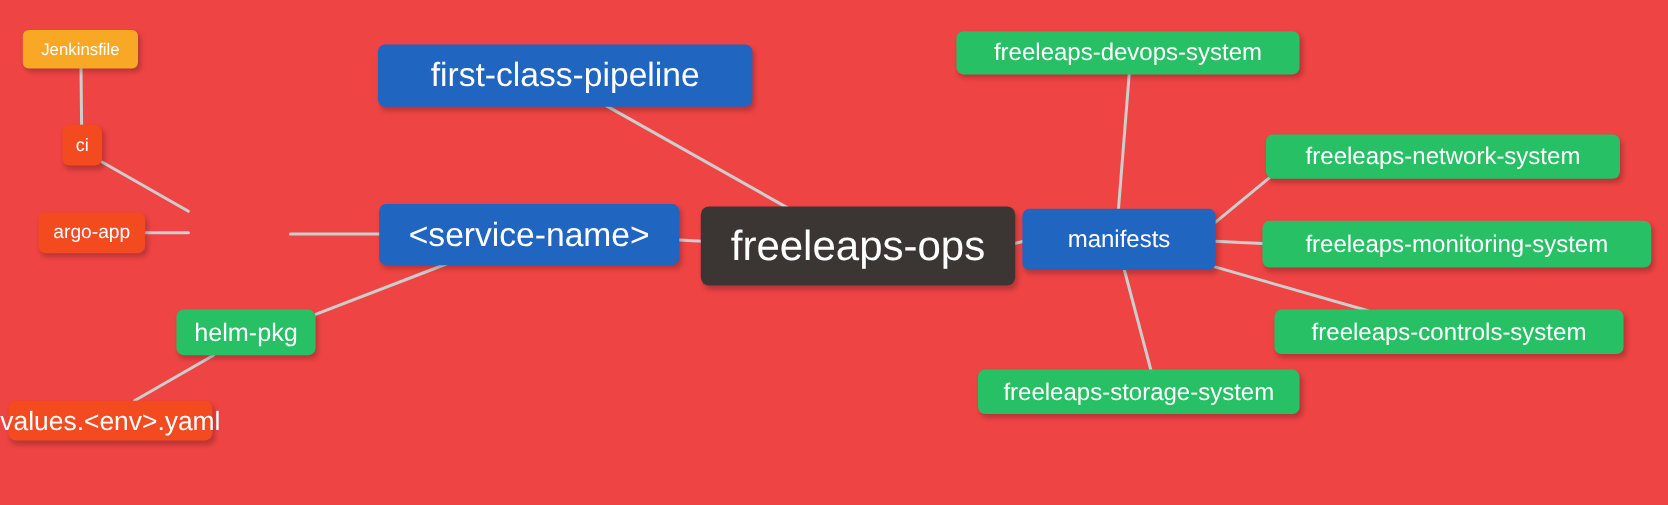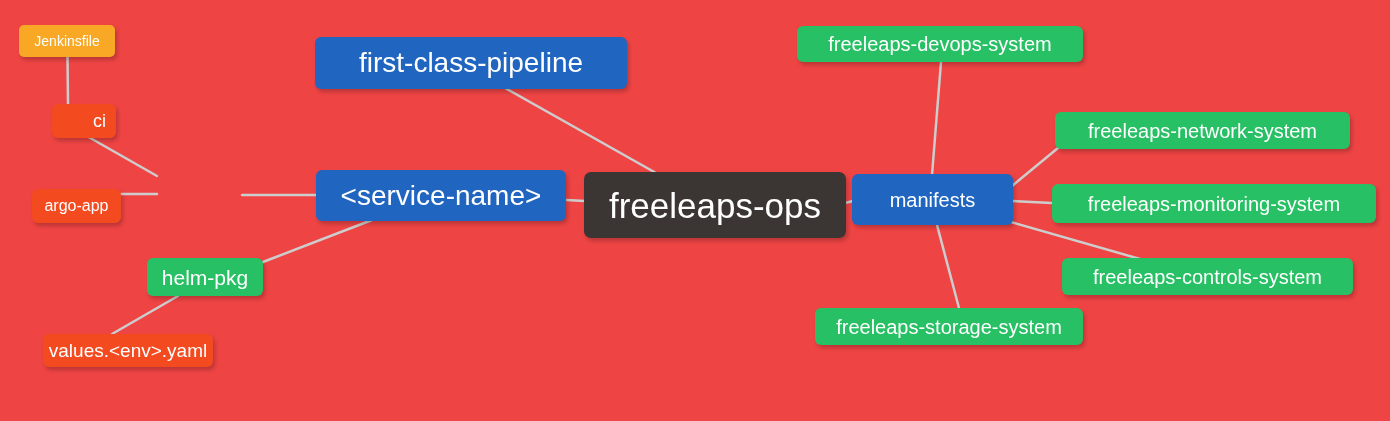--- a/index.html
+++ b/index.html
@@ -41,25 +41,25 @@
   }
   
   .c-blue   { background: #2065bf; }
   .c-green  { background: #27c064; }
   .c-red    { background: #f44a1f; }
   .c-orange { background: #f9a825; }
   .c-dark   { background: #3b3634; }
 
   
   .n-jenkinsfile { left: 19px;   top: 25px;  width: 96px;  height: 32px; font-size: 14px; border-radius: 5px; }
-  .n-ci          { left: 52px;   top: 104px; width: 33px;  height: 34px; font-size: 18px; padding-left: 31px; }
-  .n-argo        { left: 32px;   top: 189px; width: 89px;  height: 34px; font-size: 16px; }
+  .n-ci          { left: 52px;   top: 104px; width: 33px;  height: 34px; font-size: 15px; }
+  .n-argo        { left: 32px;   top: 177px; width: 89px;  height: 34px; font-size: 16px; }
   .n-env         { left: 157px;  top: 175px; width: 85px;  height: 39px; font-size: 22px; }
   .n-helm        { left: 147px;  top: 258px; width: 116px; height: 38px; font-size: 21px; }
-  .n-values      { left: 7px;    top: 334px; width: 170px; height: 33px; font-size: 19px; margin-left: 36px; }
+  .n-values      { left: 7px;    top: 334px; width: 170px; height: 33px; font-size: 22px; }
   .n-fcp         { left: 315px;  top: 37px;  width: 312px; height: 52px; font-size: 28px; }
   .n-service     { left: 316px;  top: 170px; width: 250px; height: 51px; font-size: 28px; }
   .n-root        { left: 584px;  top: 172px; width: 262px; height: 66px; font-size: 35px; border-radius: 7px; }
   .n-manifests   { left: 852px;  top: 174px; width: 161px; height: 51px; font-size: 20px; }
   .n-devops      { left: 797px;  top: 26px;  width: 286px; height: 36px; font-size: 20px; }
   .n-network     { left: 1055px; top: 112px; width: 295px; height: 37px; font-size: 20px; }
   .n-monitoring  { left: 1052px; top: 184px; width: 324px; height: 39px; font-size: 20px; }
   .n-controls    { left: 1062px; top: 258px; width: 291px; height: 37px; font-size: 20px; }
   .n-storage     { left: 815px;  top: 308px; width: 268px; height: 37px; font-size: 20px; }
 </style>

